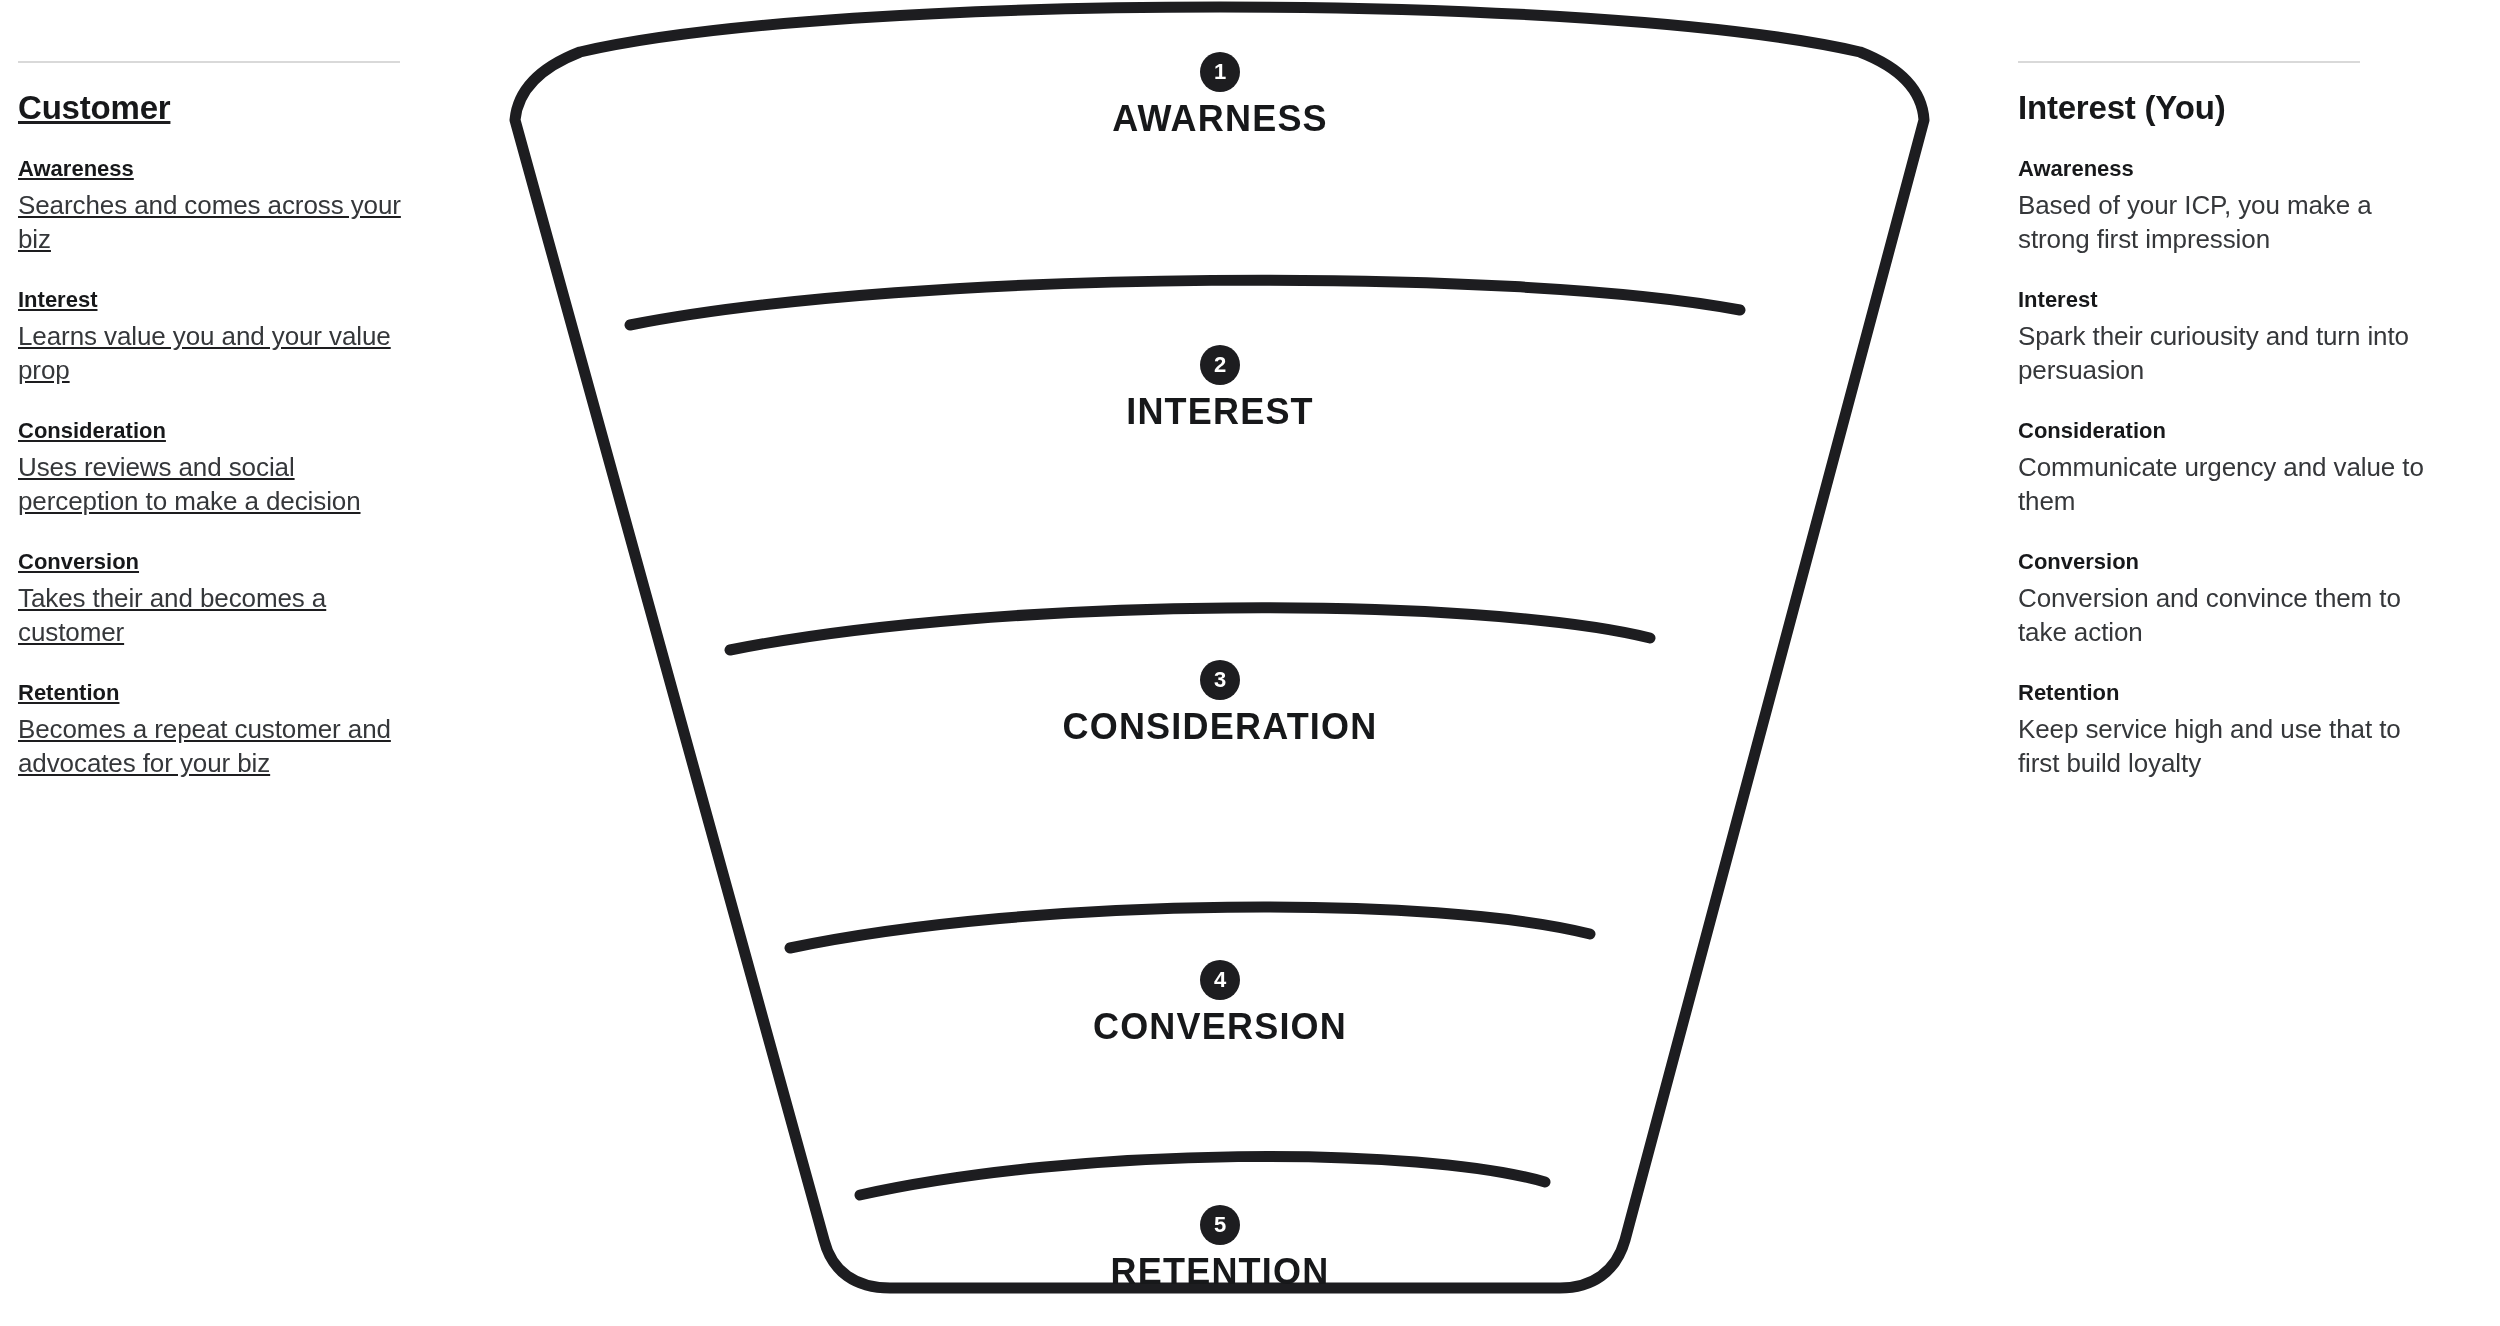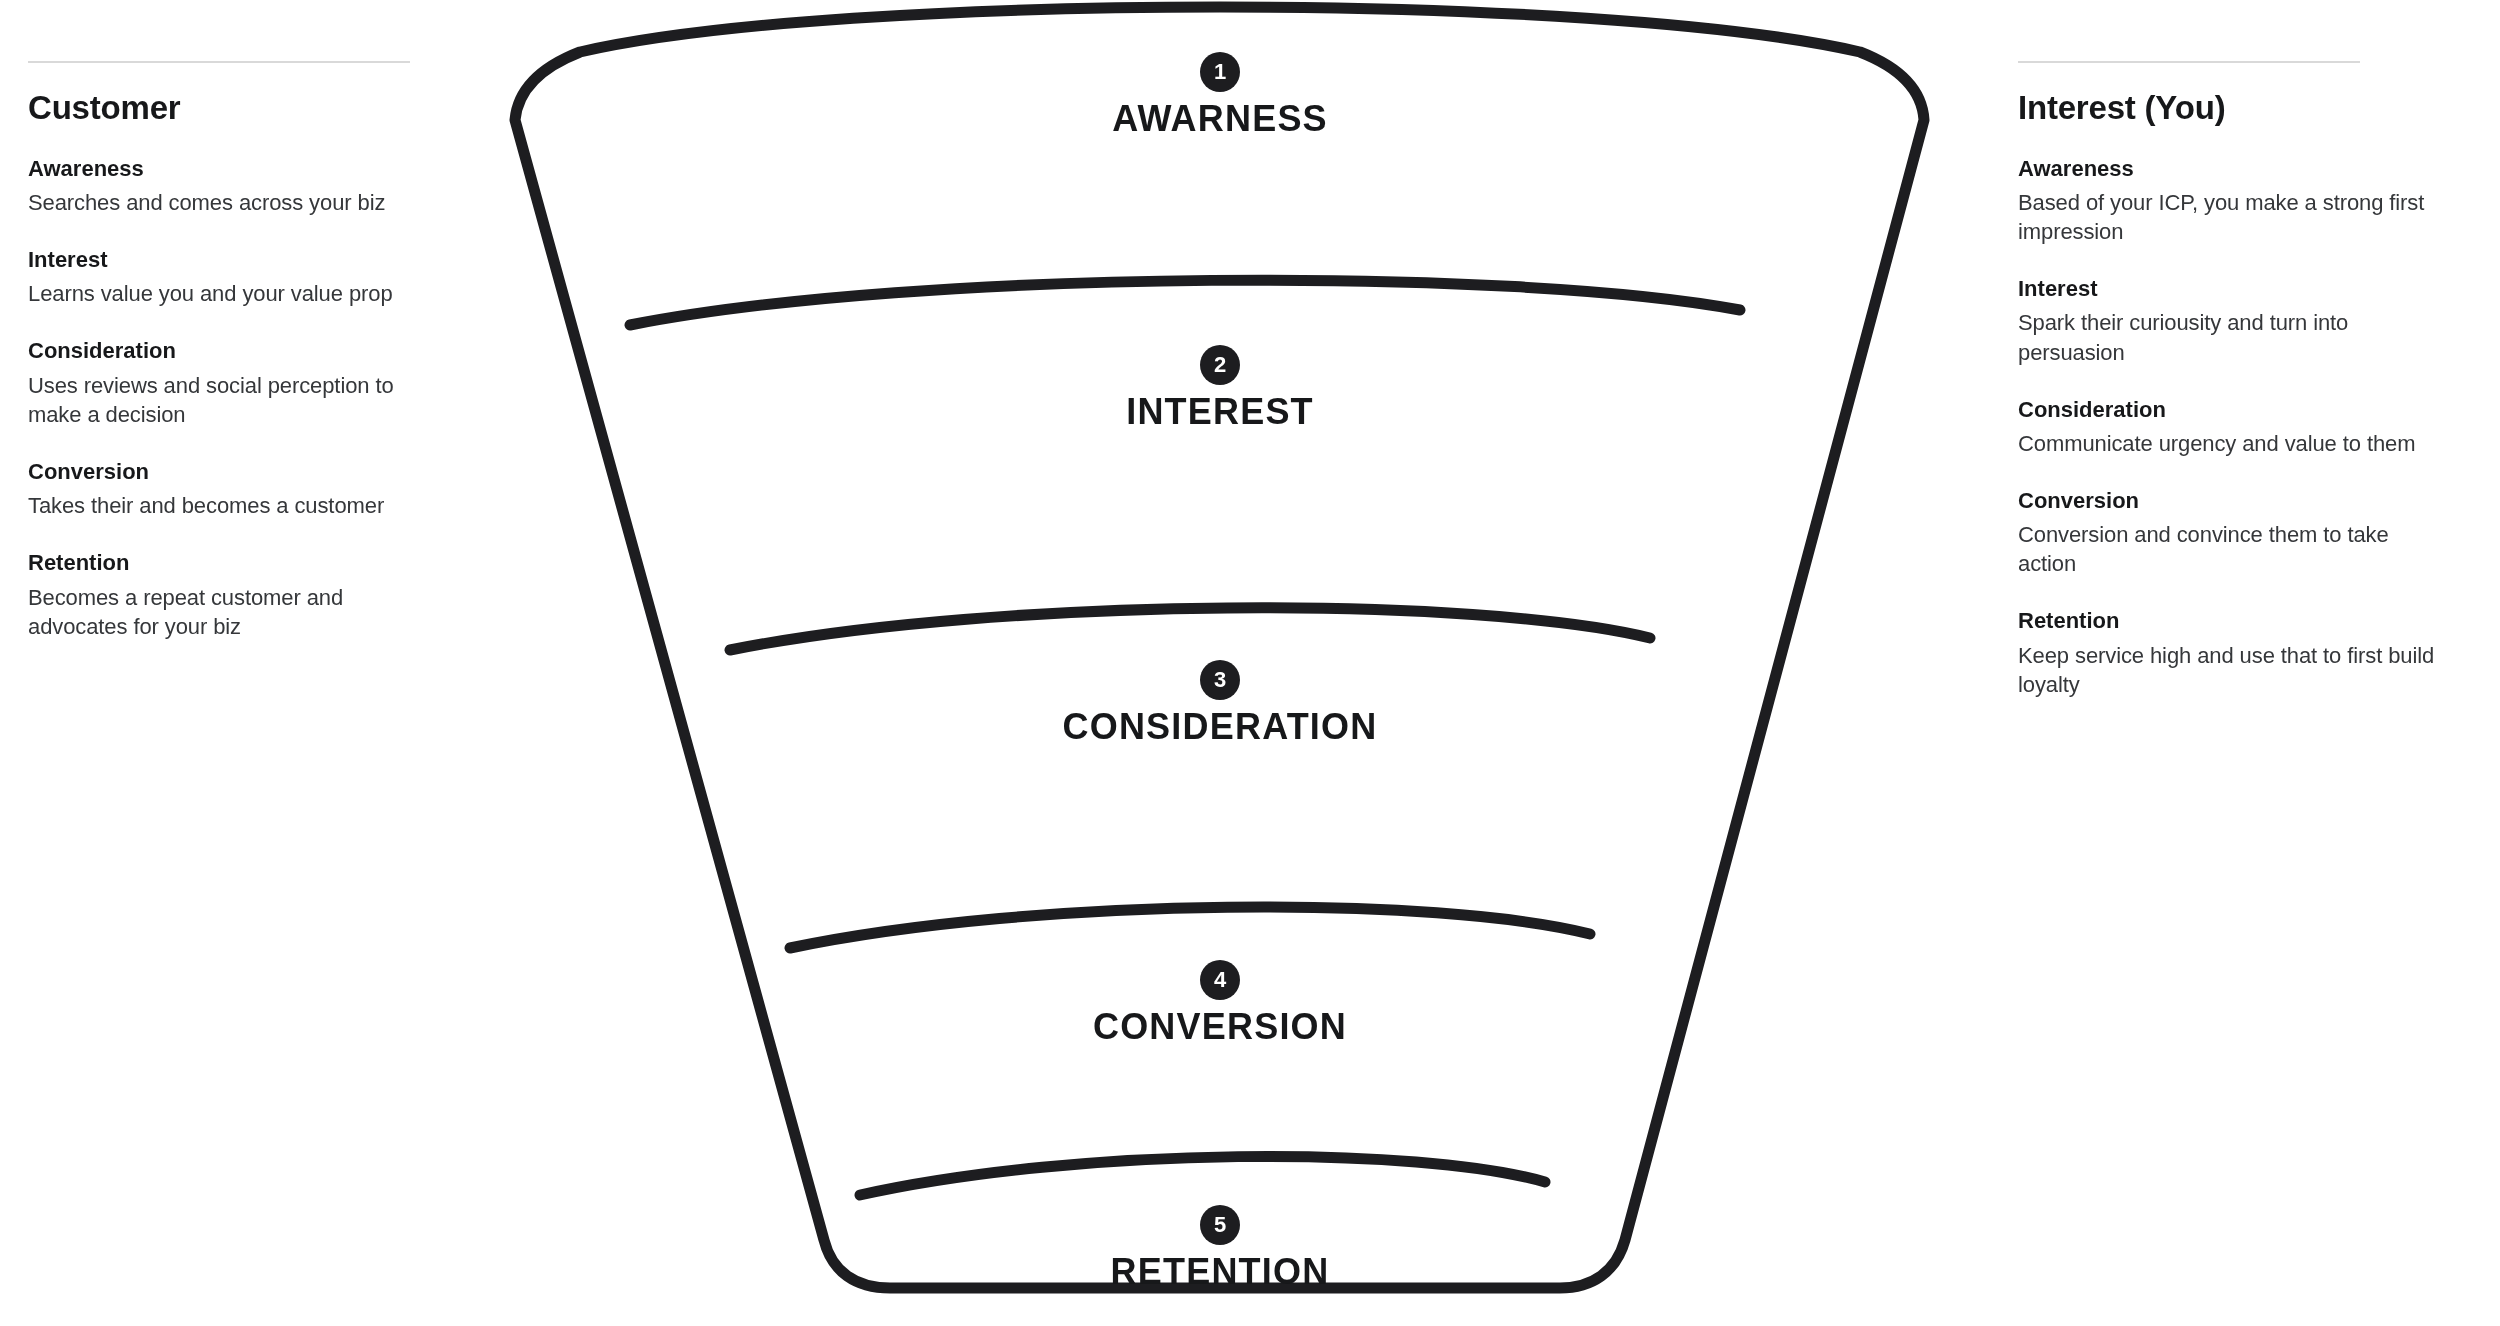--- a/index.html
+++ b/index.html
@@ -20,21 +20,21 @@
     position: absolute;
     inset: 0;
   }
 
   
   .col {
     position: absolute;
     top: 0;
     width: 400px;
   }
-  .col-left  { left: 28px; }
+  .col-left  { left: 18px; text-decoration: underline; }
   .col-right { left: 2018px; width: 420px; }
 
   .col-rule {
     height: 2px;
     background: #d9d9d9;
     margin-top: 61px;
     width: 382px;
   }
   .col-right .col-rule { width: 342px; }
 
@@ -52,21 +52,21 @@
 
   .entry-title {
     font-size: 22px;
     font-weight: bold;
     line-height: 1.2;
     color: #17181a;
     margin-bottom: 6px;
     margin-top: 25px;
   }
   .entry-body {
-    font-size: 22px;
+    font-size: 26px;
     line-height: 1.32;
     color: #35373a;
     letter-spacing: -0.1px;
   }
 
   
   .funnel-wrap {
     position: absolute;
     left: 440px;
     top: 0;

